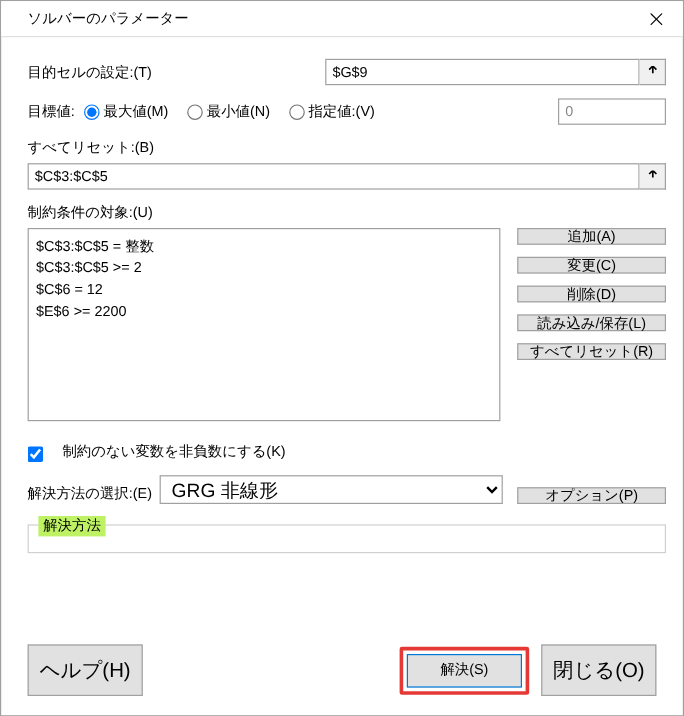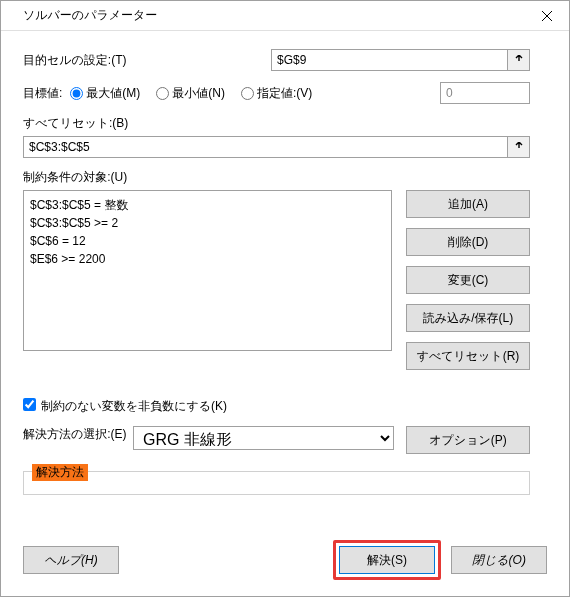--- a/index.html
+++ b/index.html
@@ -1,48 +1,48 @@
 <!DOCTYPE html>
 <html><head>
 <meta charset="utf-8">
 <style>
   * { box-sizing: border-box; margin: 0; padding: 0; }
   body { font-family: "Meiryo UI", "MS UI Gothic", sans-serif; font-size: 12px; background: #fff; }
   .window { width: 570px; height: 597px; border: 1px solid #a0a0a0; background: #fff; display: flex; flex-direction: column; }
   .titlebar { height: 30px; display: flex; align-items: center; justify-content: space-between; padding-left: 22px; border-bottom: 1px solid #e0e0e0; background: #fff; }
   .titlebar .title { font-size: 12px; }
   .close-btn { width: 45px; height: 30px; display: flex; align-items: center; justify-content: center; cursor: pointer; }
-  .content { flex: 1; padding: 18px 39px 10px 22px; display: flex; flex-direction: column; gap: 11px; }
+  .content { flex: 1; padding: 18px 14px 10px 22px; display: flex; flex-direction: column; gap: 11px; }
   .row { display: flex; align-items: center; gap: 8px; }
   .label { white-space: nowrap; }
   .input-wide { flex: 1; display: flex; }
   input[type="text"] { border: 1px solid #a0a0a0; padding: 3px 5px; font-family: inherit; font-size: 12px; background: #fff; height: 22px; }
   .target-input { flex: 1; }
   .spin-btn { width: 22px; height: 22px; border: 1px solid #a0a0a0; border-left: none; display: flex; align-items: center; justify-content: center; cursor: pointer; background: #f0f0f0; }
   .spin-btn svg { width: 10px; height: 10px; }
   .radio-group { display: flex; align-items: center; gap: 6px; }
   .radio-item { display: flex; align-items: center; gap: 3px; margin-right: 10px; }
   input[type="radio"] { margin: 0; }
   .constraint-box { width: 100%; height: 161px; border: 1px solid #a0a0a0; padding: 5px 6px; font-size: 12px; line-height: 1.5; white-space: pre; overflow: auto; resize: none; font-family: inherit; }
   .vstack { display: flex; flex-direction: column; gap: 6px; }
   .constraints-area { display: flex; gap: 14px; }
   .constraints-left { flex: 1; }
   .constraints-right { display: flex; flex-direction: column; gap: 10px; width: 124px; }
-  .btn { border: 1px solid #a0a0a0; background: #e1e1e1; padding: 5px 8px; font-family: inherit; font-size: 12px; cursor: pointer; text-align: center; height: 28px; display: flex; align-items: center; justify-content: center; }
-  .checkbox-row { display: flex; align-items: flex-start; gap: 5px; margin-top: 17px; }
+  .btn { border: 1px solid #a0a0a0; background: #e1e1e1; padding: 5px 8px; font-family: inherit; font-size: 12px; cursor: pointer; text-align: center; height: 14px; display: flex; align-items: center; justify-content: center; }
+  .checkbox-row { display: flex; align-items: flex-end; gap: 16px; margin-top: 3px; }
   input[type="checkbox"] { margin: 0; }
-  .method-row { display: flex; align-items: flex-start; gap: 12px; }
+  .method-row { display: flex; align-items: flex-end; gap: 12px; }
   .method-label { width: 98px; }
   select { flex: 1; border: 1px solid #a0a0a0; padding: 3px 5px; font-family: inherit; font-size: 16px; background: #fff; height: 24px; }
   .group-box { border: 1px solid #d0d0d0; padding: 10px 12px 12px 12px; position: relative; margin-top: 6px; }
-  .group-title { position: absolute; top: -8px; left: 8px; background: #f97316; padding: 0 4px; font-size: 12px; font-family: Liberation Serif, serif; }
+  .group-title { position: absolute; top: -8px; left: 8px; background: #bef264; padding: 0 4px; font-size: 12px; font-family: Liberation Serif, serif; }
   .desc { font-size: 12px; line-height: 1.5; }
   .footer { display: flex; justify-content: space-between; align-items: center; padding: 8px 22px 16px 22px; }
   .footer-right { display: flex; gap: 10px; align-items: center; }
-  .btn-footer { width: 96px; height: 28px; border: 1px solid #a0a0a0; background: #e1e1e1; font-family: inherit; font-size: 12px; cursor: pointer; display: flex; align-items: center; justify-content: center; font-style: italic; }
+  .btn-footer { width: 96px; height: 43px; border: 1px solid #a0a0a0; background: #e1e1e1; font-family: inherit; font-size: 17px; cursor: pointer; display: flex; align-items: center; justify-content: center; }
   .btn-primary-wrap { border: 3px solid #e53935; padding: 3px; border-radius: 2px; }
   .btn-primary { width: 96px; height: 28px; border: 1px solid #0078d7; background: #e1e1e1; font-family: inherit; font-size: 12px; cursor: pointer; display: flex; align-items: center; justify-content: center; }
   .value-input { width: 90px; background: #f0f0f0; color: #888; }
   .spacer { flex: 1; }
 </style>
 </head>
 <body>
 
 <div class="window">
 
@@ -106,22 +106,22 @@
       <span class="label">制約条件の対象:(U)</span>
       <div class="constraints-area">
         <div class="constraints-left">
           <textarea class="constraint-box" readonly="" style="">$C$3:$C$5 = 整数
 $C$3:$C$5 &gt;= 2
 $C$6 = 12
 $E$6 &gt;= 2200</textarea>
         </div>
         <div class="constraints-right">
           <button class="btn">追加(A)</button>
+          <button class="btn">変更(C)</button>
           <button class="btn">削除(D)</button>
-          <button class="btn">変更(C)</button>
           <button class="btn">読み込み/保存(L)</button>
           <button class="btn">すべてリセット(R)</button>
         </div>
       </div>
     </div>
 
     <label class="checkbox-row">
       <input type="checkbox" checked="" style="">
       <span>制約のない変数を非負数にする(K)</span>
     </label>

